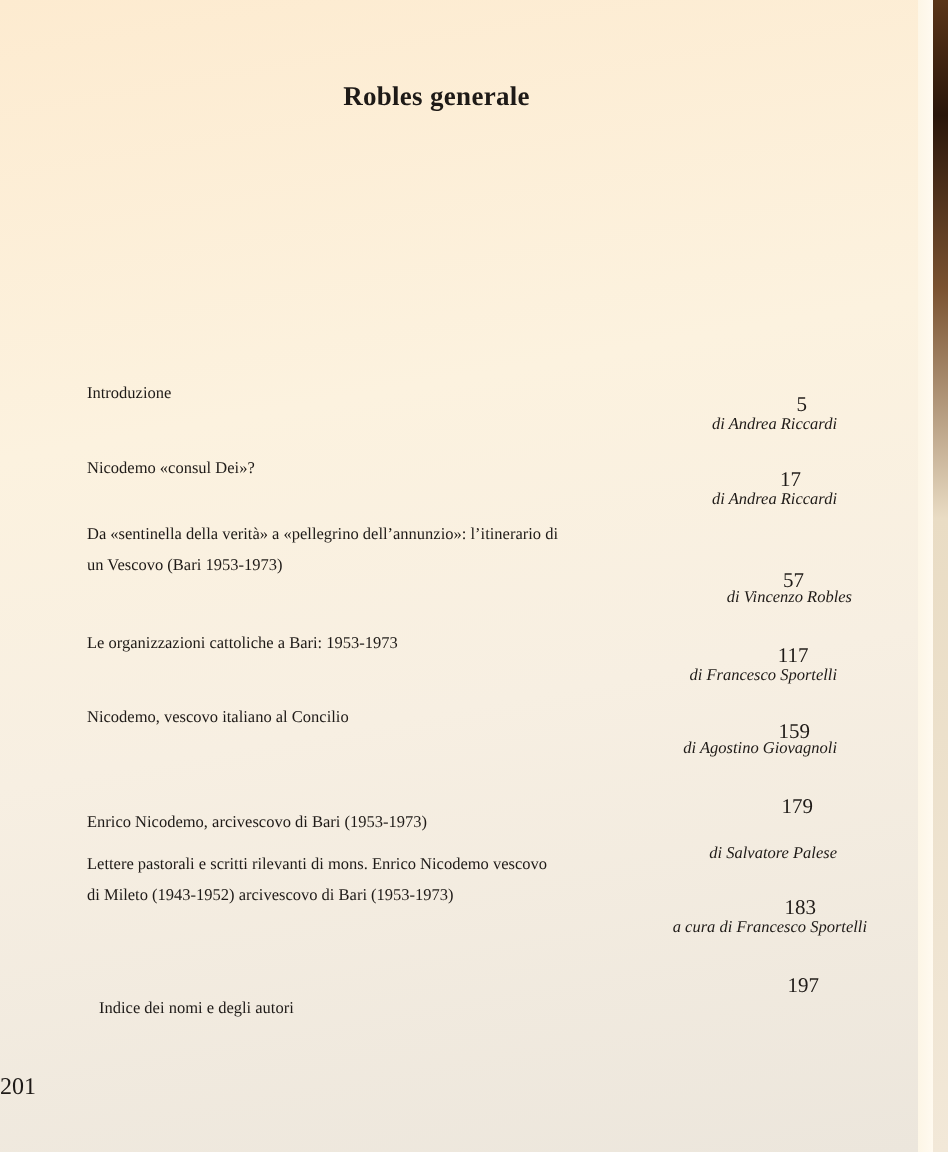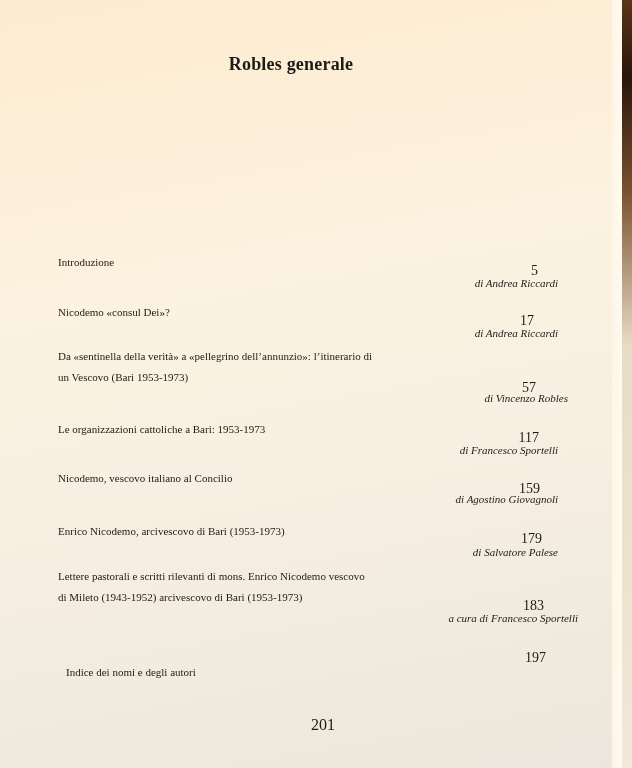--- a/index.html
+++ b/index.html
@@ -24,21 +24,21 @@
     .title {
       position: absolute; left: 0; width: 582px; top: 54px; text-align: center;
       font-weight: bold; font-size: 18px; letter-spacing: 0.2px;
     }
     .entry { position: absolute; left: 58px; width: 500px; font-size: 11px; line-height: 21px; }
     .entry .t { display: block; }
     .entry .a { display: block; font-style: italic; text-align: right; }
     .pg {
       position: absolute; font-size: 14px; width: 40px; text-align: right;
     }
-    .folio { position: absolute; left: 0; width: 612px; top: 716px; text-align: center; font-size: 16px; padding-left: 17px; }
+    .folio { position: absolute; left: 0; width: 612px; top: 716px; text-align: left; font-size: 16px; }
   </style>
 </head>
 <body>
 
 <div class="page"></div>
 <div class="page-edge"></div>
 <div class="book-edge"></div>
 
 <div class="title">Robles generale</div>
 
@@ -66,21 +66,21 @@
   <span class="a">di Francesco Sportelli</span>
 </div>
 <div class="pg" style="left:499px; top:430px;">117</div>
 
 <div class="entry" style="top:468px;">
   <span class="t">Nicodemo, vescovo italiano al Concilio</span>
   <span class="a">di Agostino Giovagnoli</span>
 </div>
 <div class="pg" style="left:500px; top:481px;">159</div>
 
-<div class="entry" style="top:521px;">
+<div class="entry" style="top:538px;">
   <span class="t">Enrico Nicodemo, arcivescovo di Bari (1953-1973)</span>
   <span class="a">di Salvatore Palese</span>
 </div>
 <div class="pg" style="left:502px; top:531px;">179</div>
 
 <div class="entry" style="top:566px; width:520px;">
   <span class="t">Lettere pastorali e scritti rilevanti di mons. Enrico Nicodemo vescovo</span>
   <span class="t">di Mileto (1943-1952) arcivescovo di Bari (1953-1973)</span>
   <span class="a">a cura di Francesco Sportelli</span>
 </div>

